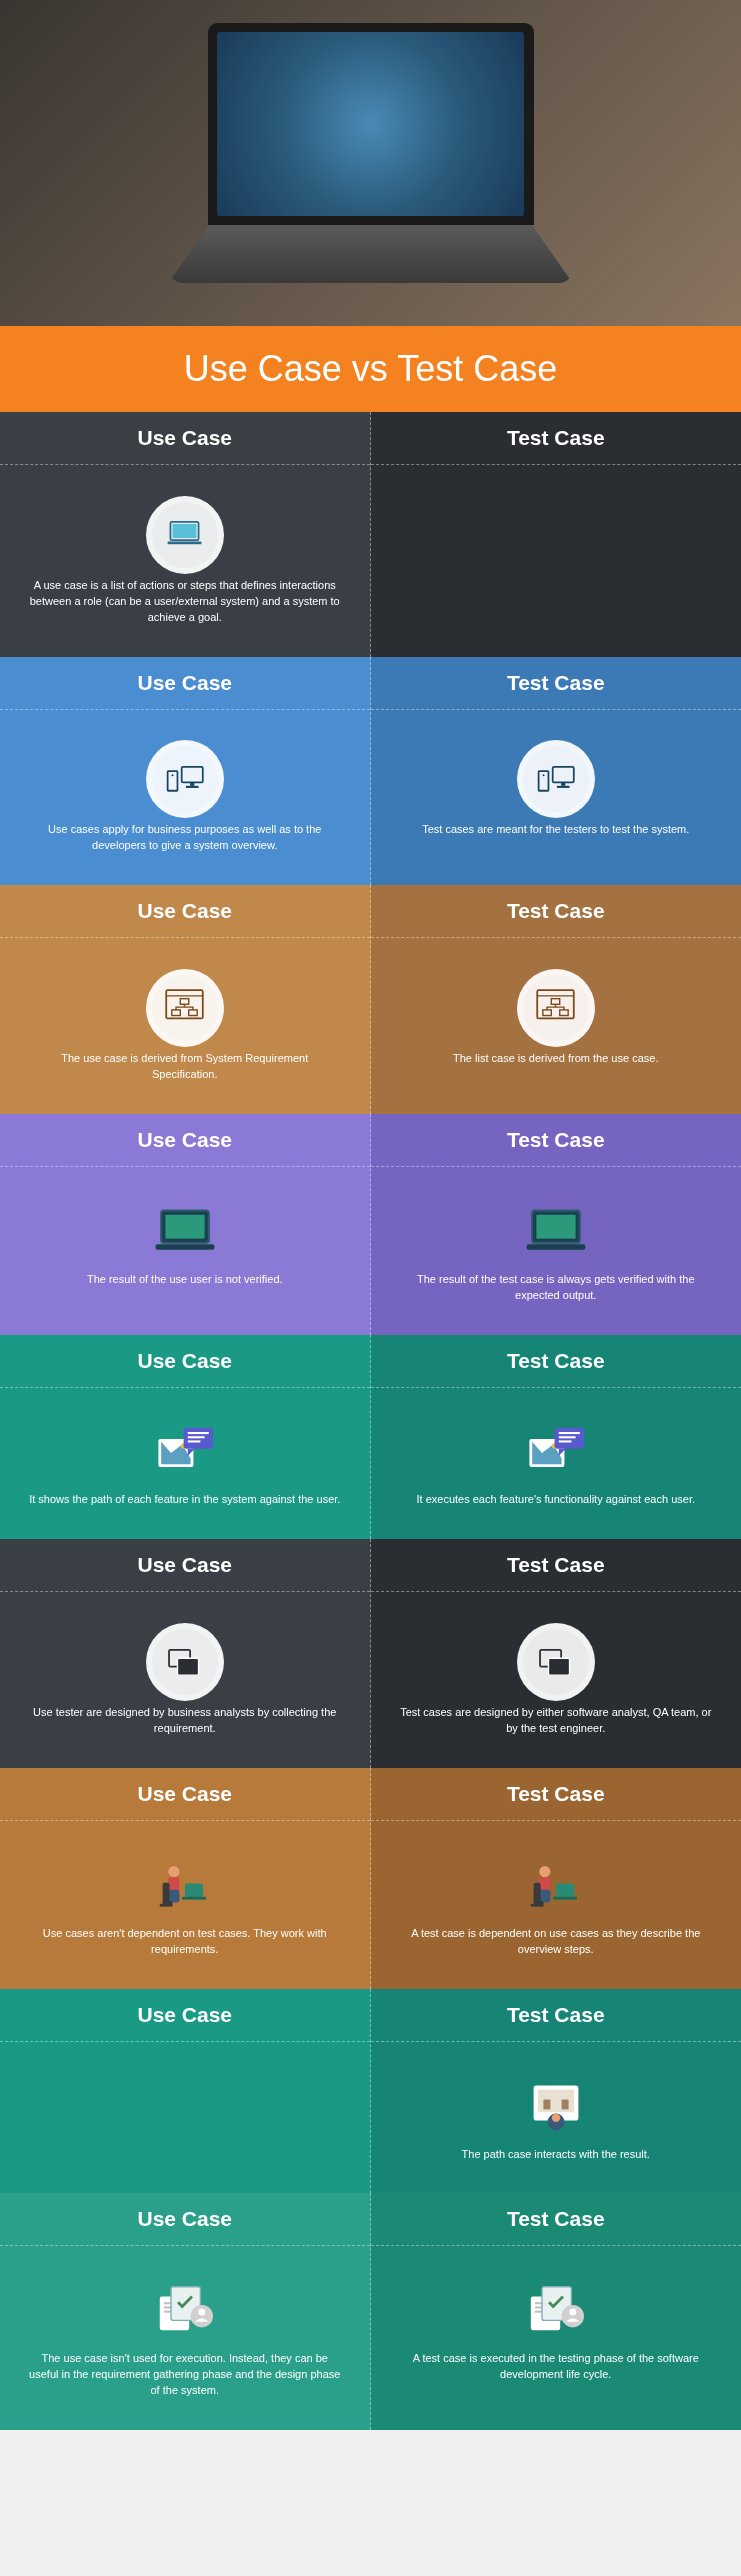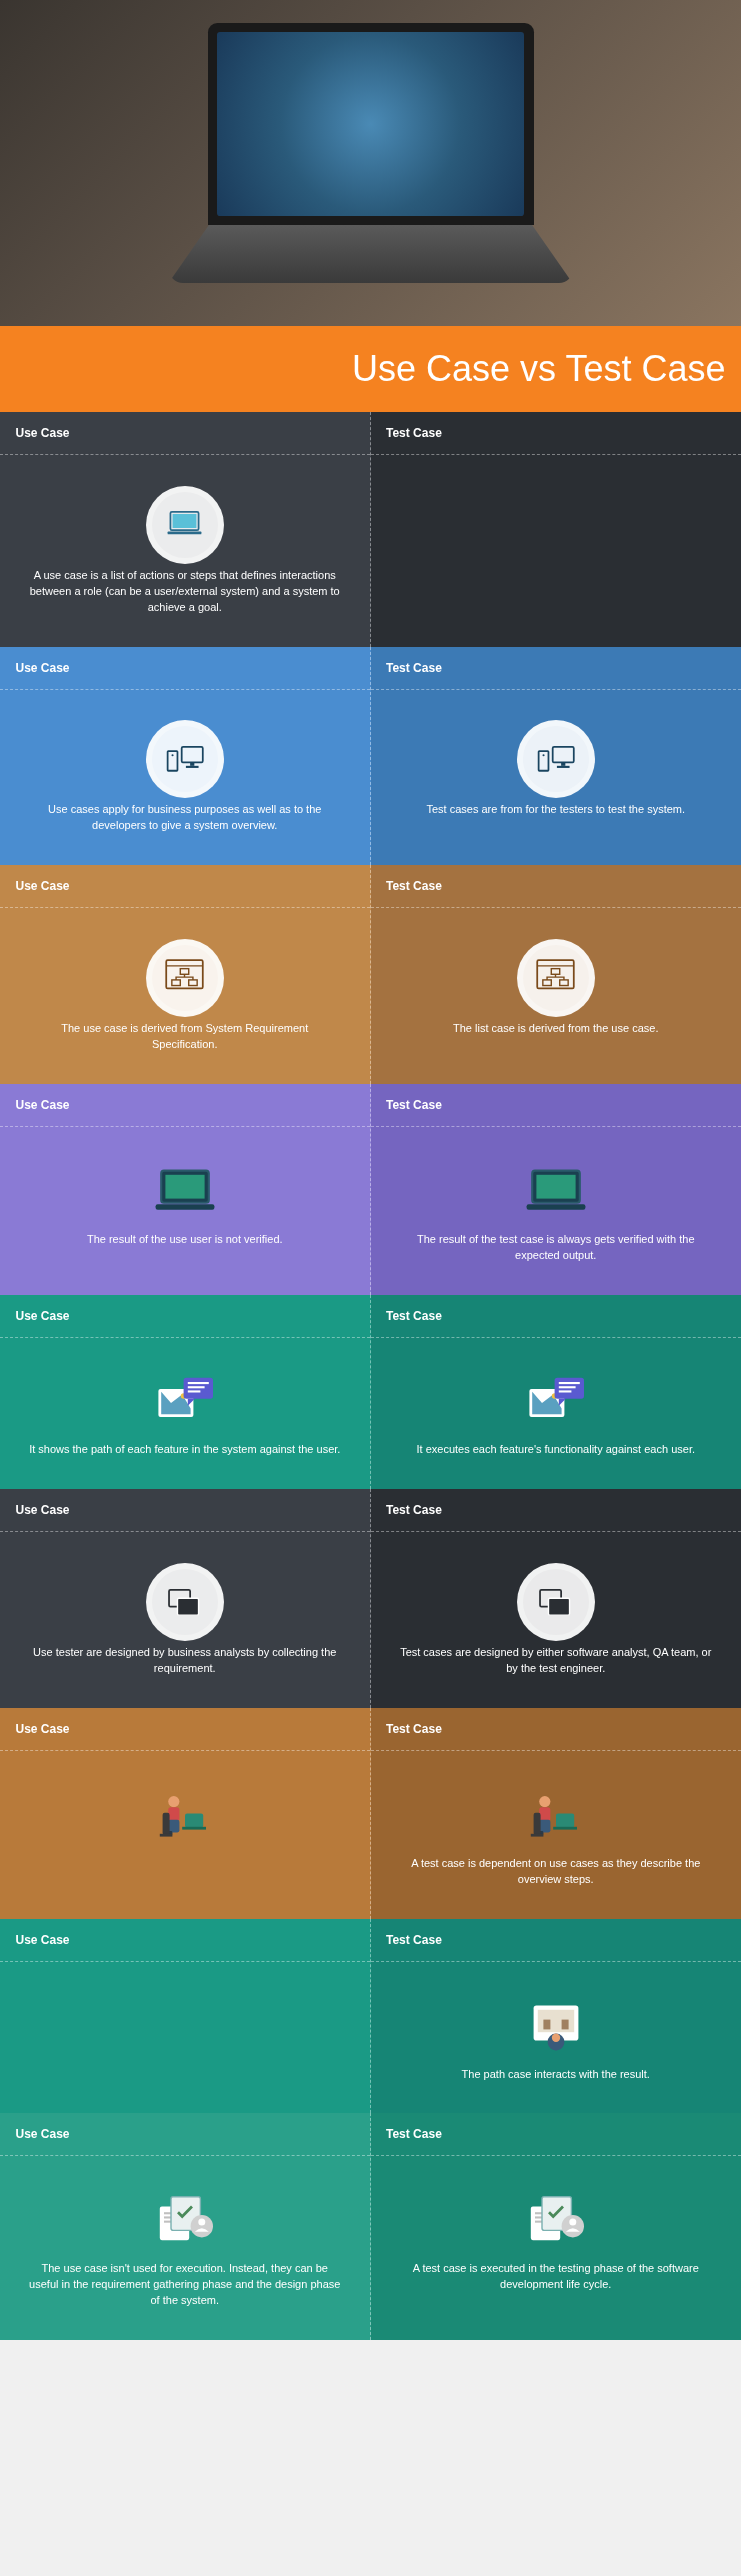--- a/index.html
+++ b/index.html
@@ -3,26 +3,26 @@
 <meta charset="utf-8">
 <style>
 *{margin:0;padding:0;box-sizing:border-box}
 body{font-family:Arial,sans-serif;background:#f0f0f0;display:flex;justify-content:center}
 .page{width:742px;background:#fff}
 .hero{height:326px;background:linear-gradient(135deg,#3a3530 0%,#5a4f45 40%,#8a7560 100%);position:relative;overflow:hidden}
 .hero-laptop{position:absolute;left:50%;top:23px;transform:translateX(-50%);width:326px;height:202px}
 .laptop-screen{width:326px;height:202px;background:#1a1a1a;border-radius:9.3px 9.3px 0 0;padding:9.3px;position:relative}
 .laptop-display{width:100%;height:100%;background:radial-gradient(circle at 50% 50%,#4a8ab5 0%,#2a5a7a 50%,#1a3a5a 100%);border-radius:3.1px}
 .laptop-base{position:absolute;left:50%;bottom:-58px;transform:translateX(-50%);width:404px;height:58px;background:linear-gradient(180deg,#5a5a5a 0%,#3a3a3a 100%);border-radius:0 0 14px 14px;clip-path:polygon(10% 0,90% 0,100% 100%,0 100%)}
-.title-bar{background:#f58220;color:#fff;text-align:right;padding:22px 15.5px}
+.title-bar{background:#f58220;color:#fff;text-align:center;padding:22px 15.5px}
 .title-bar h1{font-size:36px;font-weight:400}
 .table{display:flex;flex-direction:column}
 .row{display:flex}
 .cell{width:50%;padding:0}
-.header{padding:14px 15.5px;color:#fff;font-size:12px;font-weight:700;border-bottom:1.6px dashed rgba(255,255,255,.4)}
+.header{padding:14px 15.5px;color:#fff;font-size:21px;font-weight:700;text-align:center;border-bottom:1.6px dashed rgba(255,255,255,.4)}
 .body{padding:23px 28px 31px;text-align:center;color:#fff}
 .body p{font-size:11px;line-height:1.45;margin-top:4px}
 .icon-circle{width:78px;height:78px;border-radius:50%;background:rgba(255,255,255,.9);margin:7.8px auto 0;display:flex;align-items:center;justify-content:center;border:6.2px solid rgba(255,255,255,.35)}
 .icon-circle svg{width:45px;height:45px}
 .body>svg.flat-icon{width:70px;height:70px;margin:7.8px auto 0;display:block}
 
 .bg-dark-a{background:#3a3f46}.bg-dark-b{background:#2a2e33}
 .bg-blue-a{background:#4a8dd0}.bg-blue-b{background:#3c7ab5}
 .bg-brown-a{background:#c0884a}.bg-brown-b{background:#a47240}
 .bg-purple-a{background:#8a7ad5}.bg-purple-b{background:#7565c0}
@@ -89,21 +89,21 @@
       <div class="body">
         <div class="icon-circle">
               <svg viewBox="0 0 64 64">
                 <rect x="28" y="14" width="30" height="22" rx="2" fill="none" stroke="#1a4560" stroke-width="2.5"></rect>
                 <rect x="40" y="36" width="6" height="5" fill="#1a4560"></rect>
                 <rect x="34" y="41" width="18" height="3" fill="#1a4560"></rect>
                 <rect x="8" y="20" width="14" height="28" rx="1" fill="none" stroke="#1a4560" stroke-width="2.5"></rect>
                 <circle cx="15" cy="26" r="1.5" fill="#1a4560"></circle>
               </svg>
             </div>
-        <p>Test cases are from for the testers to test the system.</p>
+        <p>Test cases are meant for the testers to test the system.</p>
       </div>
     </div>
       </div>
       <div class="row">
     <div class="cell bg-brown-a border-r">
       <div class="header"><span>Use Case</span></div>
       <div class="body">
         <div class="icon-circle">
               <svg viewBox="0 0 64 64">
                 <rect x="6" y="6" width="52" height="40" rx="2" fill="none" stroke="#7a4a1a" stroke-width="2.5"></rect>
@@ -225,20 +225,21 @@
         <svg class="flat-icon" viewBox="0 0 100 100">
               <rect x="50" y="45" width="26" height="20" rx="3" fill="#2a8a75"></rect>
               <rect x="46" y="64" width="34" height="4" fill="#1a6a55"></rect>
               <circle cx="34" cy="28" r="8" fill="#e8a070"></circle>
               <rect x="26" y="36" width="16" height="20" rx="4" fill="#d04a4a"></rect>
               <rect x="26" y="54" width="16" height="18" rx="3" fill="#3a5a7a"></rect>
               <rect x="20" y="70" width="12" height="6" rx="2" fill="#2a3a4a"></rect>
               <rect x="18" y="44" width="10" height="32" rx="3" fill="#3a3a3a"></rect>
               <rect x="14" y="74" width="18" height="4" fill="#3a3a3a"></rect>
             </svg>
+        <p>Use cases aren't dependent on test cases. They work with requirements.</p>
       </div>
     </div>
     <div class="cell bg-brown2-b">
       <div class="header"><span>Test Case</span></div>
       <div class="body">
         <svg class="flat-icon" viewBox="0 0 100 100">
               <rect x="50" y="45" width="26" height="20" rx="3" fill="#2a8a75"></rect>
               <rect x="46" y="64" width="34" height="4" fill="#1a6a55"></rect>
               <circle cx="34" cy="28" r="8" fill="#e8a070"></circle>
               <rect x="26" y="36" width="16" height="20" rx="4" fill="#d04a4a"></rect>

